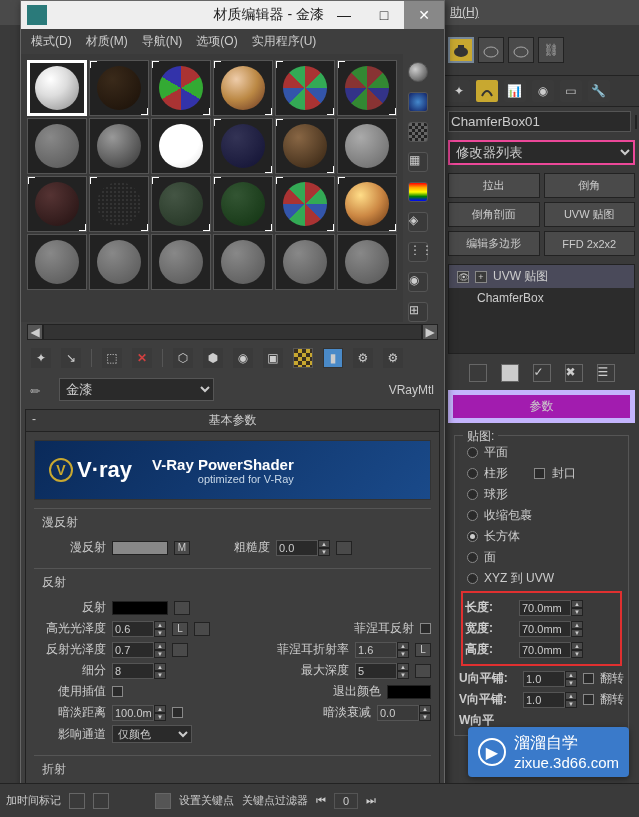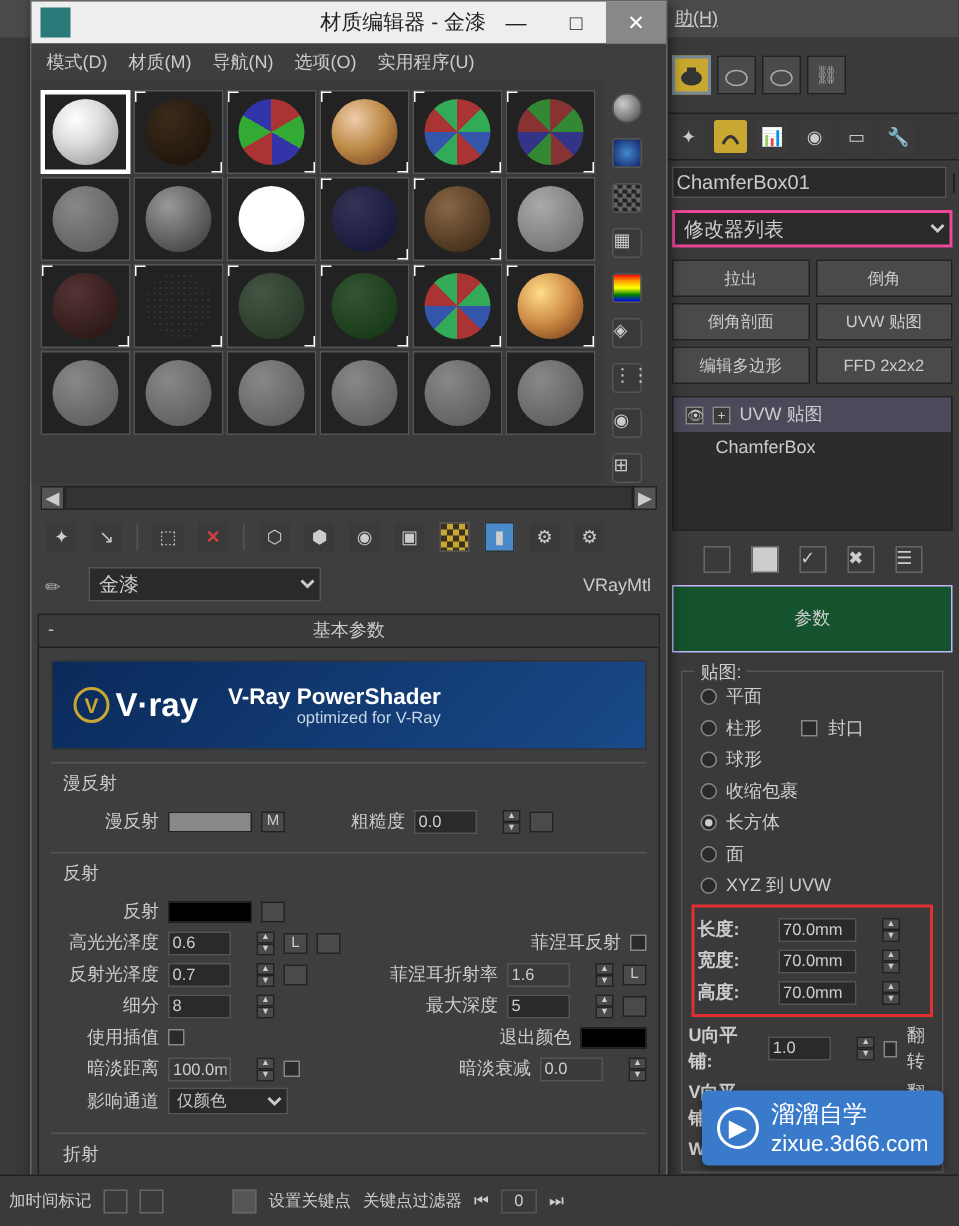--- a/index.html
+++ b/index.html
@@ -19,25 +19,25 @@
 .mod-dd { display: flex; padding: 4px; }
 .mod-dd select { flex: 1; background: #2a2a2a; border: 2px solid #ec4899; color: #ccc; padding: 2px; }
 .btn-grid { display: grid; grid-template-columns: 1fr 1fr; gap: 4px; padding: 4px; }
 .btn-grid button { background: #4a4a4a; border: 1px solid #222; color: #ccc; padding: 4px; font-size: 11px; }
 .stack-area { background: #2c2c2c; margin: 4px; border: 1px solid #222; height: 90px; }
 .stack-row { padding: 3px 8px; display: flex; align-items: center; gap: 6px; }
 .stack-row.sel { background: #4a4a5a; }
 .stk-icon { width: 12px; height: 12px; border: 1px solid #888; background: #3a3a3a; font-size:9px; text-align:center; line-height:10px;}
 .mini-tb { display: flex; gap: 14px; padding: 6px; justify-content: center; align-items: center; }
 .mtb { width: 18px; height: 18px; border: 1px solid #666; background: #3a3a3a; }
-.rollout-hd { background: #14532d; text-align: center; padding: 13px; border: 1px solid #c4b5fd; margin: 2px 4px; }
+.rollout-hd { background: #a21caf; text-align: center; padding: 3px; border: 5px solid #c4b5fd; margin: 2px 4px; }
 .params { padding: 6px; }
 .param-row { display: flex; align-items: center; gap: 6px; padding: 2px 0; }
 .param-lbl { width: 48px; text-align: left; font-weight: bold; }
-.spinner { display: flex; align-items: center; gap: 17px; }
+.spinner { display: flex; align-items: center; }
 .spinner input { width: 52px; background: #2a2a2a; border: 1px solid #555; color: #ccc; padding: 1px 2px; font-size: 11px; text-align:left;}
 .spin-btns { width: 12px; display: flex; flex-direction: column; }
 .spin-btns div { height: 8px; background: #4a4a4a; border: 1px solid #222; font-size: 6px; text-align: center; line-height: 6px; }
 .radio-list .rrow { display: flex; align-items: center; gap: 6px; padding: 2px 8px; }
 .radio-list input[type=radio], .cbx { appearance: none; width: 11px; height: 11px; border: 1px solid #888; background: #2a2a2a; border-radius: 50%; position: relative; }
 .radio-list input[type=radio]:checked::after { content:""; position:absolute; inset:2px; background:#ccc; border-radius:50%; }
 .cbx { border-radius: 0; }
 .red-box { border: 2px solid #e03030; padding: 4px 2px; margin: 2px; }
 .fieldset { border: 1px solid #555; margin: 4px; padding: 6px 4px 4px; position: relative; }
 .fieldset .legend { position: absolute; top: -8px; left: 8px; background: #3a3a3a; padding: 0 4px; }

